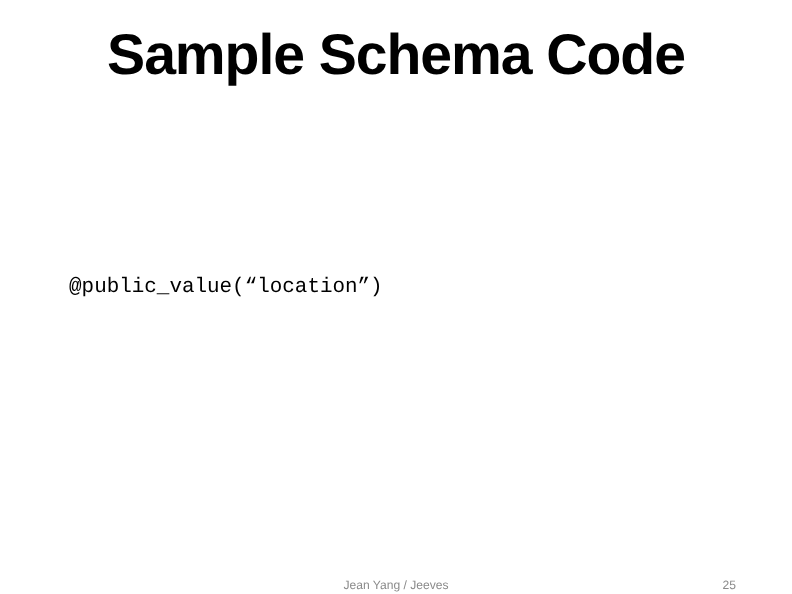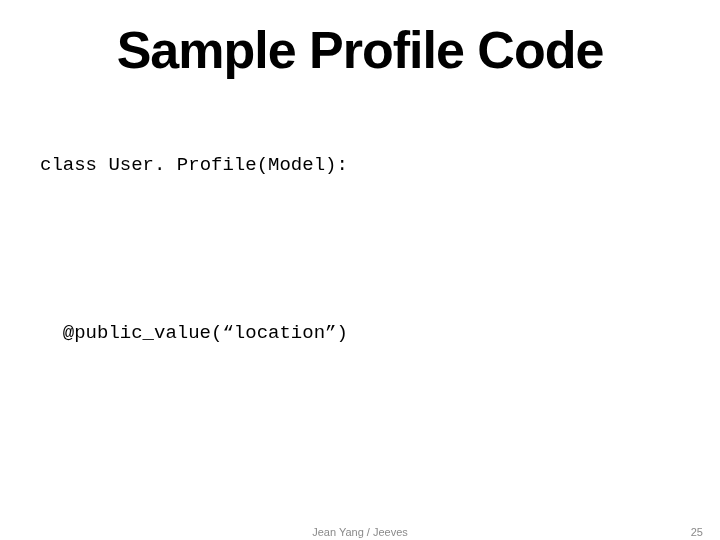--- a/index.html
+++ b/index.html
@@ -42,31 +42,30 @@
     font-size: 11px;
     color: #8a8a8a;
   }
   .footer-center {
     position: absolute;
     left: 50%;
     transform: translateX(-50%);
   }
   .footer-right {
     position: absolute;
-    right: 17px;
+    right: 51px;
   }
 </style>
 </head>
 <body>
 
 <div class="slide">
-  <h1 class="title">Sample Profile Code</h1>
+  <h1 class="title">Sample Schema Code</h1>
 
   <div class="code-block">
-    <div>class User. Profile(Model):</div>
 
     <div class="block">
       <div class="indent1">@public_value(“location”)</div>
       
       
     </div>
 
     
   </div>
 

